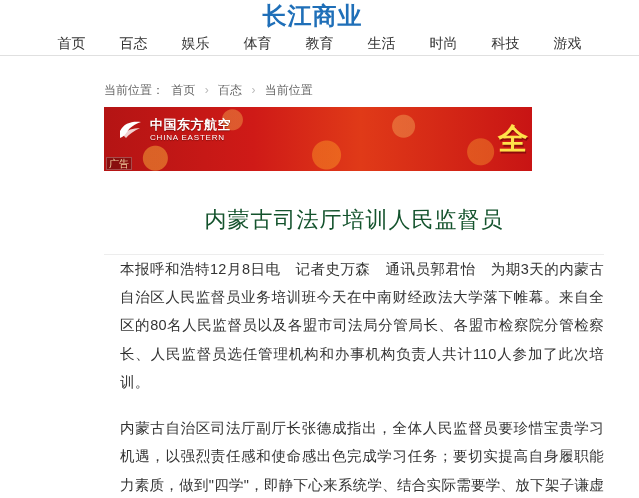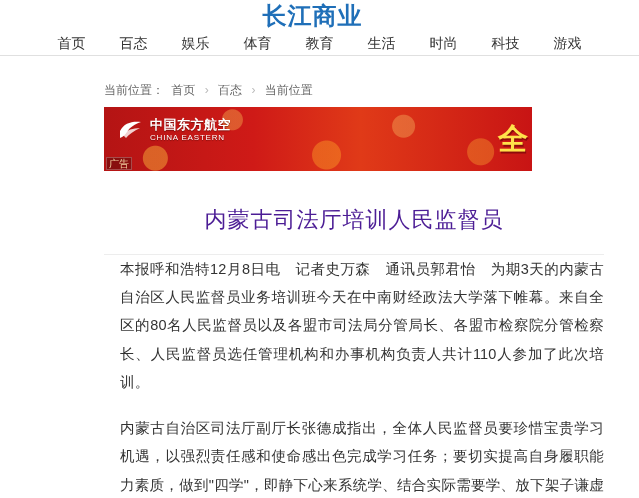--- a/index.html
+++ b/index.html
@@ -152,21 +152,21 @@
     border: 1px solid rgba(255,255,255,.25);
     line-height: 11px;
   }
 
   
   .article {
     padding-top: 34px;
   }
   .article-title {
     font-size: 22px;
-    color: #4c1d95;
+    color: #14532d;
     text-align: center;
     font-weight: normal;
     margin: 0 0 18px 0;
     line-height: 1.4;
     letter-spacing: 1px;
   }
   .article-meta {
     text-align: center;
     font-size: 11px;
     color: #999999;

